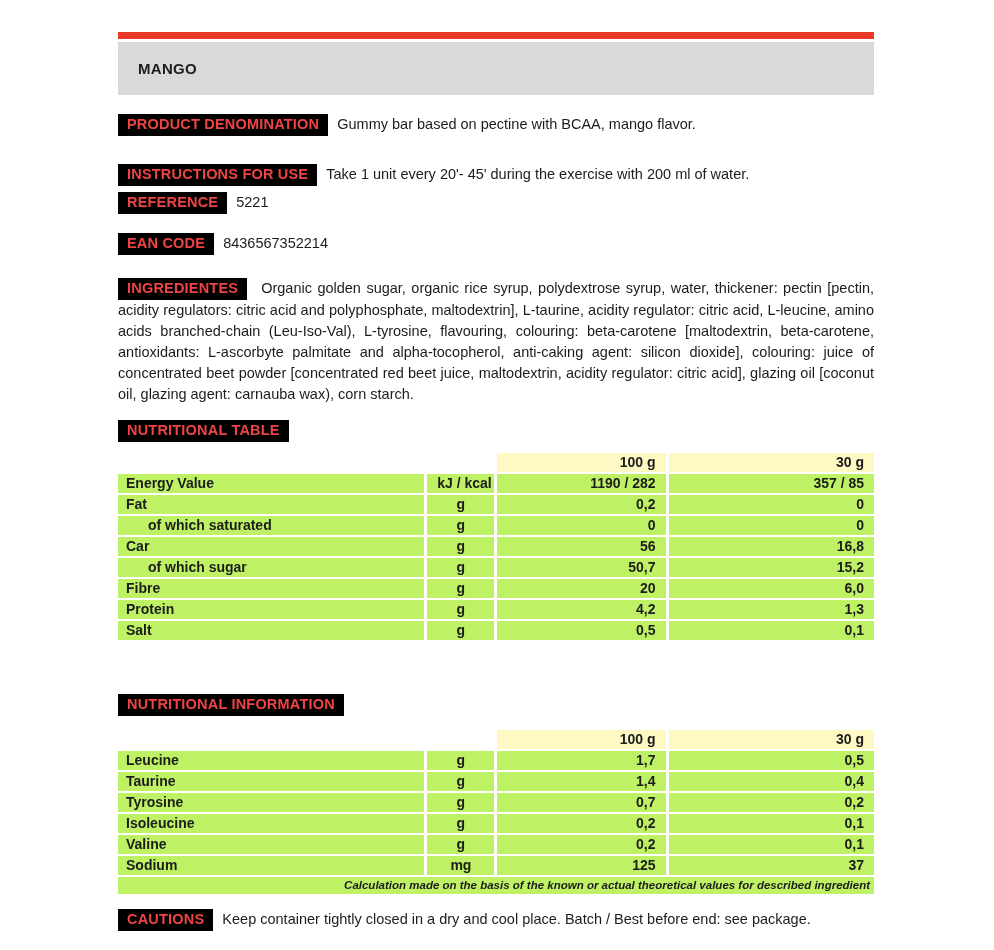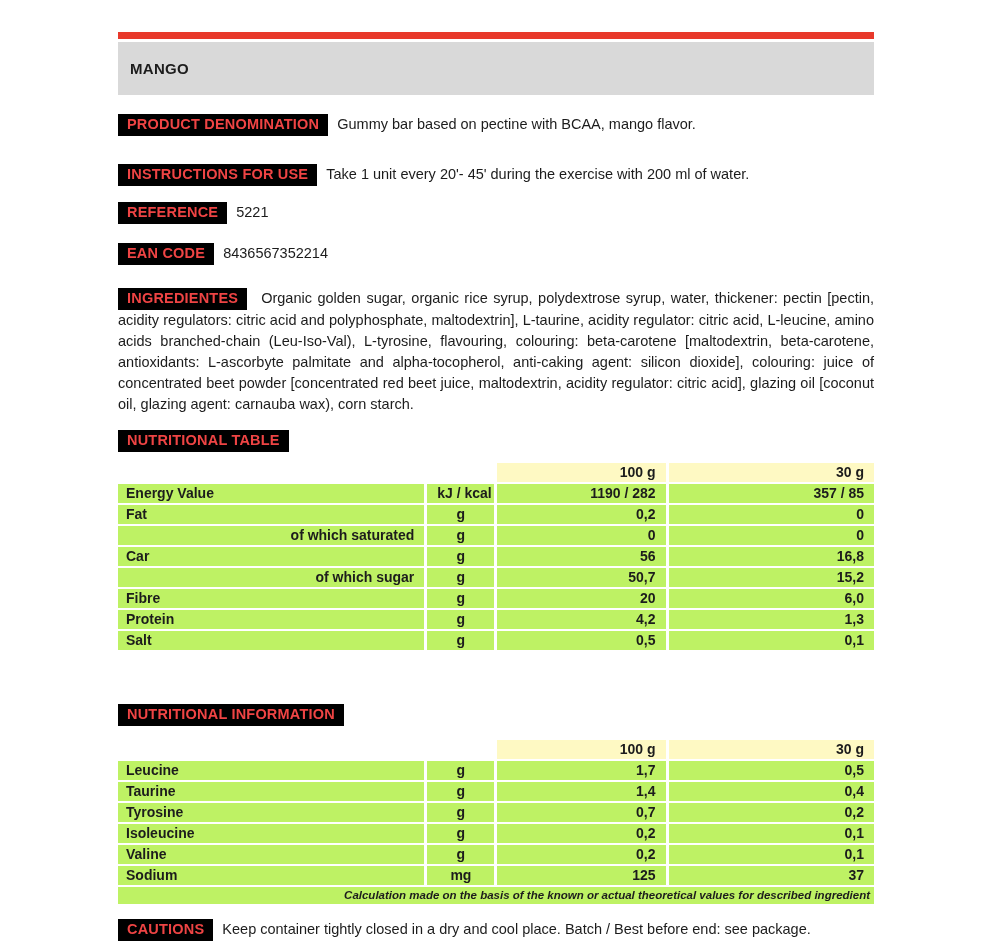--- a/index.html
+++ b/index.html
@@ -17,21 +17,21 @@
   .red-bar {
     height:7px;
     background:#e8392b;
   }
   .title-box {
     margin-top:3px;
     height:53px;
     background:#d9d9d9;
     display:flex;
     align-items:center;
-    padding-left:12px;
+    padding-left:20px;
     font-size:15px;
     font-weight:bold;
     letter-spacing:0.3px;
   }
   .field {
     font-size:14.5px;
     line-height:21px;
     white-space:nowrap;
   }
   .tag {
@@ -41,21 +41,21 @@
     font-weight:bold;
     font-size:14.5px;
     line-height:21px;
     padding:0 9px 1px 9px;
     letter-spacing:0.2px;
     white-space:nowrap;
   }
   .field .tag { margin-right:9px; }
   .f-denom { margin-top:19px; }
   .f-instr { margin-top:28px; }
-  .f-ref   { margin-top:16px; }
+  .f-ref   { margin-top:6px; }
   .f-ean   { margin-top:19px; }
   .ingredients {
     margin-top:23px;
     font-size:14.5px;
     line-height:20.9px;
     text-align:justify;
   }
   .ingredients .tag { margin-right:14px; }
   .tagline-nt { margin-top:15px; }
   .tagline-ni { margin-top:52px; }
@@ -79,21 +79,21 @@
     white-space:nowrap;
   }
   .ntable th.hcol {
     background:#fef9c3;
     font-weight:bold;
     text-align:right;
   }
   .ntable th.empty { background:transparent; }
   .ntable td { background:#bef264;font-weight:bold; }
   .ntable td.lbl { text-align:left; padding-left:8px; }
-  .ntable td.lbl.indent { padding-left:30px;text-align:right; }
+  .ntable td.lbl.indent { padding-left:30px; }
   .ntable td.unit { text-align:center; }
   .ntable td.num { text-align:right; }
   .ntable td.footnote {
     font-size:11.5px;
     font-style:italic;
     text-align:right;
     padding-right:4px;
     height:17px;
     padding-left:25px;
   }

